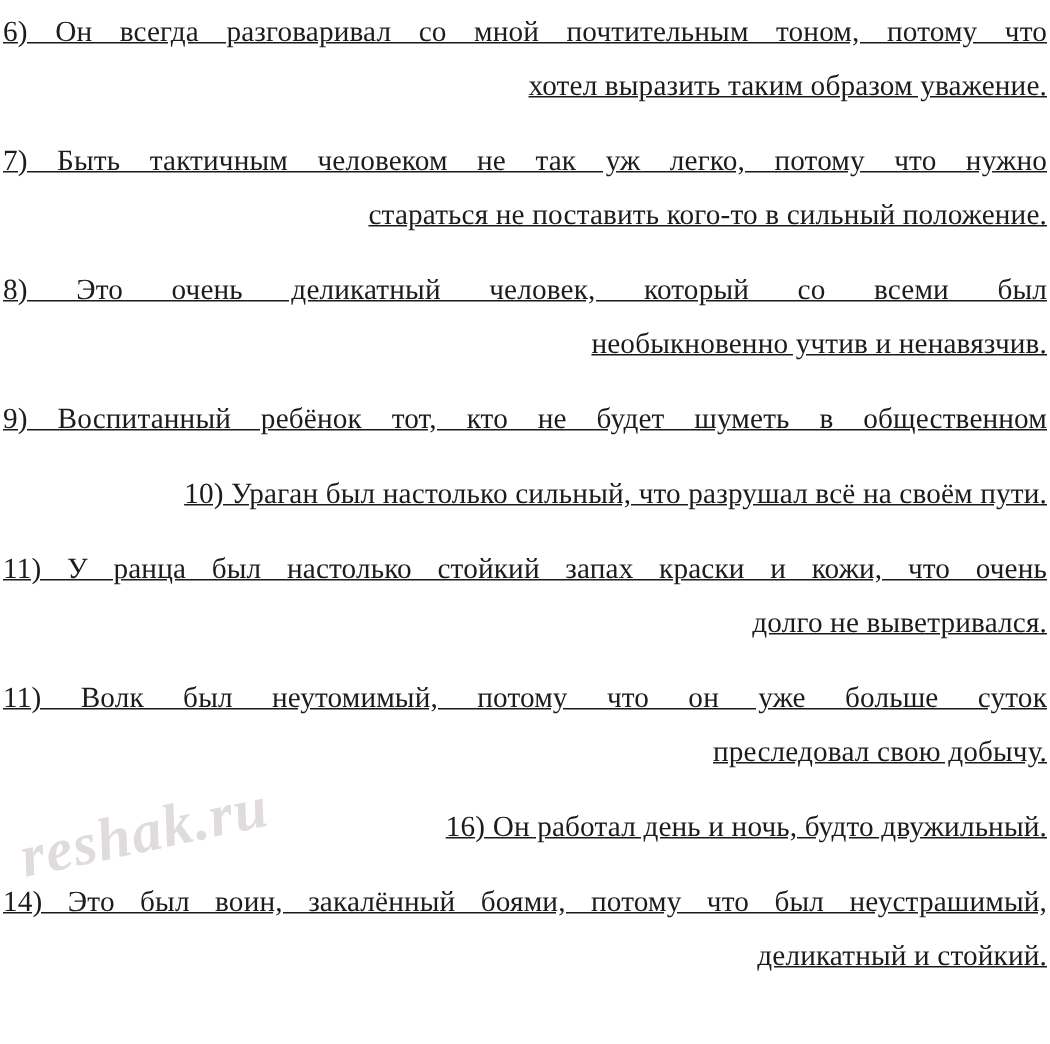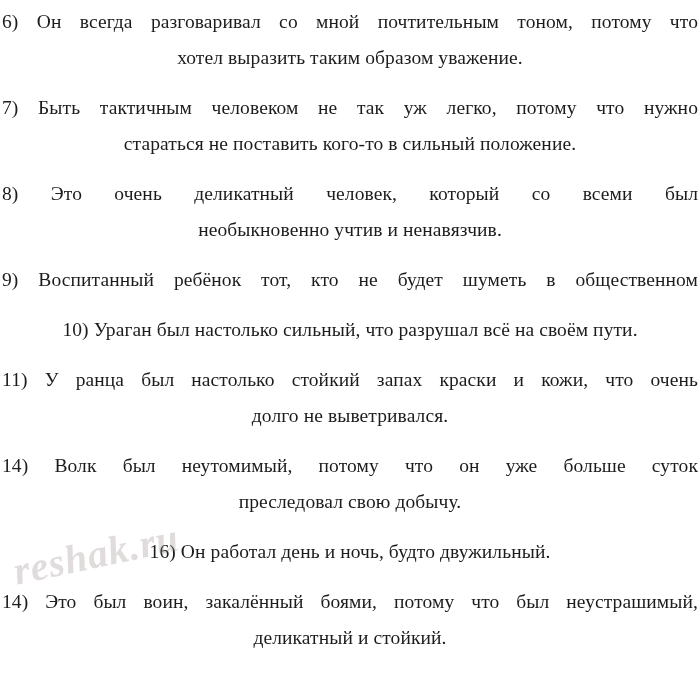--- a/index.html
+++ b/index.html
@@ -13,20 +13,21 @@
     font-family: "Liberation Serif", serif;
     color: #1a1a1a;
     overflow: hidden;
   }
   #page {
     position: relative;
     width: 700px;
     height: 532px;
     box-sizing: border-box;
     padding: 4px 2px 0 2px;
+    text-decoration: underline;
   }
   .para {
     font-size: 19.5px;
     line-height: 36px;
     text-align: justify;
     text-justify: inter-word;
     margin: 0 0 14px 0;
     letter-spacing: 0.1px;
     color: #1c1c1c;
   }
@@ -35,21 +36,21 @@
   }
   
   .para > span.line {
     display: block;
   }
   .para > span.line.just {
     text-align: justify;
     text-align-last: justify;
   }
   .para > span.line.last {
-    text-align: center;
+    text-align: right;
   }
   .watermark {
     position: absolute;
     left: 14px;
     top: 548px;
     font-family: "Liberation Serif", serif;
     font-size: 40px;
     font-weight: 700;
     font-style: italic;
     color: rgba(150, 140, 135, 0.30);
@@ -88,21 +89,21 @@
   <div class="para">
     <span class="line last">10) Ураган был настолько сильный, что разрушал всё на своём пути.</span>
   </div>
 
   <div class="para">
     <span class="line just">11) У ранца был настолько стойкий запах краски и кожи, что очень</span>
     <span class="line last">долго не выветривался.</span>
   </div>
 
   <div class="para">
-    <span class="line just">14) Волк был неутомимый, потому что он уже больше суток</span>
+    <span class="line just">11) Волк был неутомимый, потому что он уже больше суток</span>
     <span class="line last">преследовал свою добычу.</span>
   </div>
 
   <div class="para">
     <span class="line last">16) Он работал день и ночь, будто двужильный.</span>
   </div>
 
   <div class="para">
     <span class="line just">14) Это был воин, закалённый боями, потому что был неустрашимый,</span>
     <span class="line last">деликатный и стойкий.</span>

